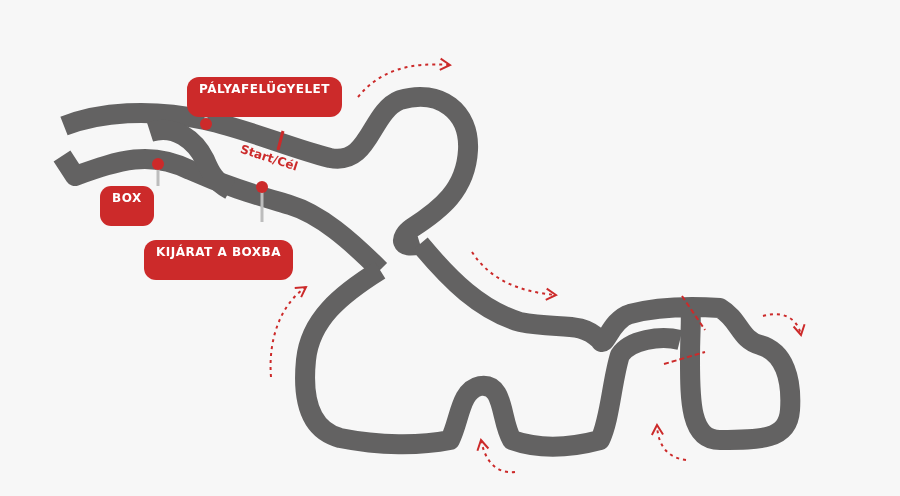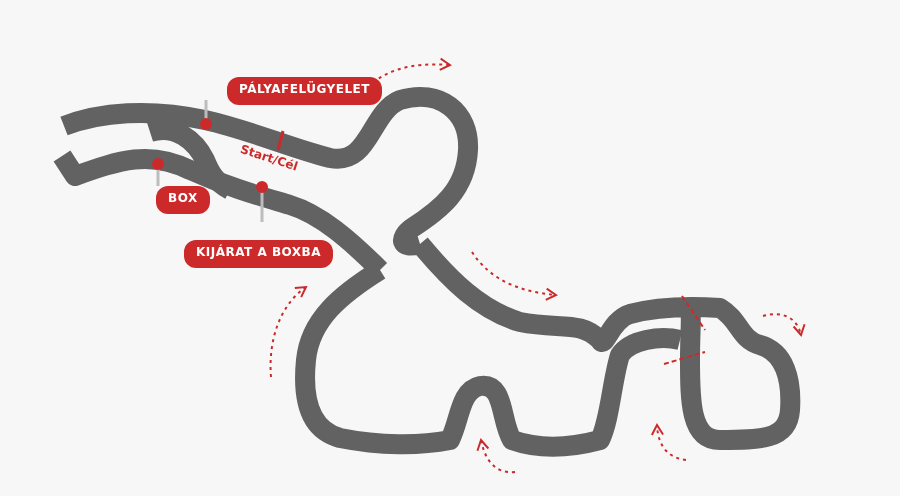--- a/index.html
+++ b/index.html
@@ -1,23 +1,22 @@
 <!DOCTYPE html>
 <html><head>
   <meta charset="utf-8">
   <style>
     html, body { margin: 0; padding: 0; }
     body { width: 900px; height: 496px; background: #f7f7f7; overflow: hidden; position: relative; font-family: "Liberation Sans", "DejaVu Sans", sans-serif; }
     .map { position: absolute; left: 0; top: 0; width: 900px; height: 496px; }
     .label {
       position: absolute; background: #cc2a2a; color: #fff; font-weight: bold;
       font-size: 12px; letter-spacing: 0.5px; border-radius: 12px; padding: 0 12px;
-      height: 28px; line-height: 24px; white-space: nowrap;
+      height: 40px; line-height: 24px; white-space: nowrap;
       font-family: "DejaVu Sans", sans-serif;
-      margin-left: 40px;
     }
     .startcel {
       position: absolute; color: #cc2a2a; font-weight: bold; font-size: 12px;
       transform: rotate(18deg); transform-origin: left top; white-space: nowrap;
       font-family: "DejaVu Sans", sans-serif;
     }
   </style>
 </head>
 <body>
 
@@ -60,16 +59,16 @@
     <path d="M358,97 C380,70 410,62 450,65" marker-end="url(#arr)"></path>
     <path d="M472,252 C490,280 520,292 556,295" marker-end="url(#arr)"></path>
     <path d="M271,377 C268,340 280,305 306,287" marker-end="url(#arr)"></path>
     <path d="M515,472 C495,474 485,460 481,440" marker-end="url(#arr)"></path>
     <path d="M686,460 C668,458 658,446 657,425" marker-end="url(#arr)"></path>
     <path d="M763,316 C785,310 798,320 801,335" marker-end="url(#arr)"></path>
   </g>
 </svg>
 
 <div class="label" style="left:187px;top:77px;">PÁLYAFELÜGYELET</div>
-<div class="label" style="left:116px;top:186px;">BOX</div>
+<div class="label" style="left:100px;top:186px;border-radius:11px;">BOX</div>
 <div class="label" style="left:144px;top:240px;">KIJÁRAT A BOXBA</div>
 <div class="startcel" style="left:243px;top:142px;">Start/Cél</div>
 </div>
 
 </body></html>

